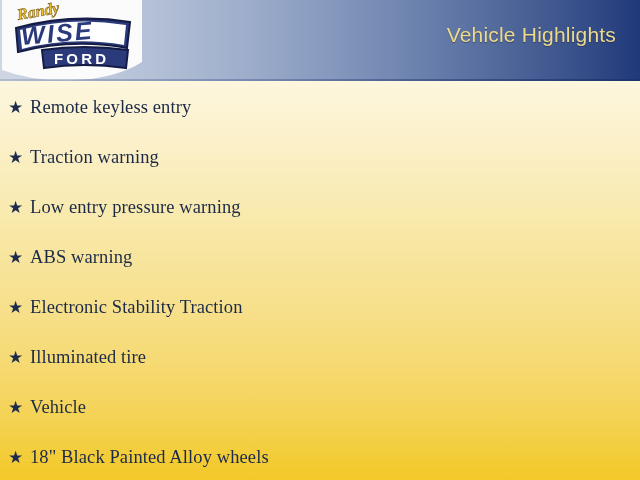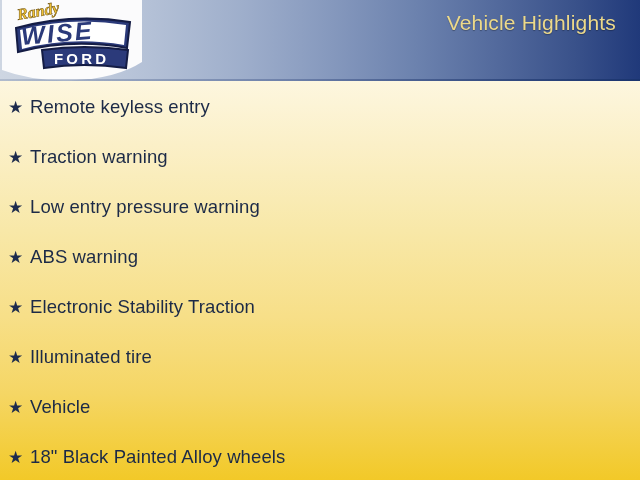--- a/index.html
+++ b/index.html
@@ -68,21 +68,21 @@
     top: 0px;
     width: 140px;
     height: 81px;
   }
   #logo svg { display: block; }
 
   
   #header-title {
     position: absolute;
     right: 24px;
-    top: 11px;
+    top: 23px;
     font-family: "Liberation Sans", sans-serif;
     font-size: 21px;
     font-weight: 400;
     letter-spacing: 0.2px;
     color: #ecd98a;
     white-space: nowrap;
     text-shadow: 0 1px 1px rgba(0,0,0,0.30);
   }
 
   
@@ -107,21 +107,21 @@
   .bullet-star {
     display: inline-block;
     width: 22px;
     font-size: 17px;
     line-height: 1;
     color: #1d2b4d;
     text-align: left;
     flex: 0 0 auto;
   }
   .feature-label {
-    font-family: Liberation Sans, sans-serif;
+    font-family: Liberation Serif, serif;
     font-size: 18.5px;
     font-weight: 400;
     color: #1c2a47;
     letter-spacing: 0.1px;
   }
 </style>
 </head>
 <body>
 
 <div id="slide">

